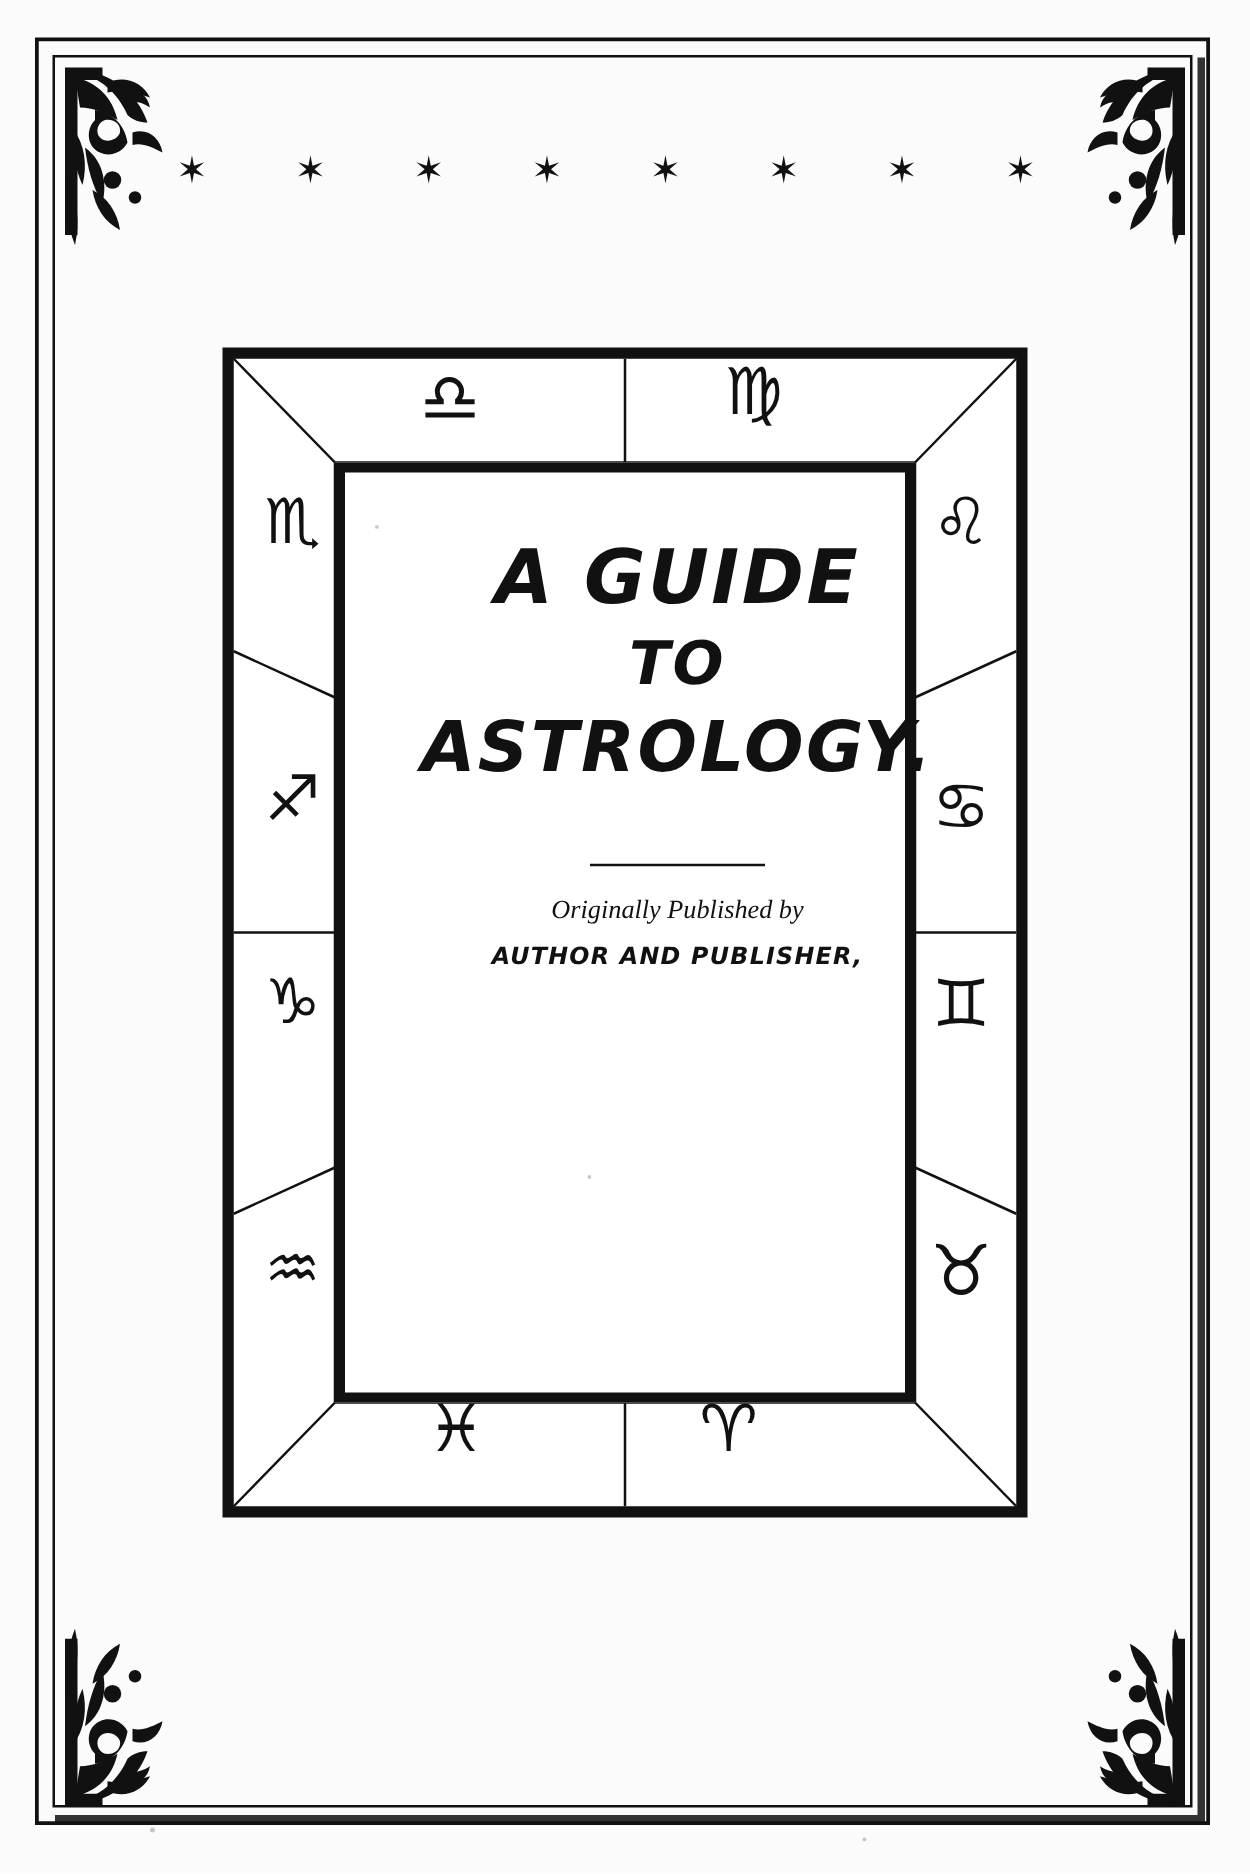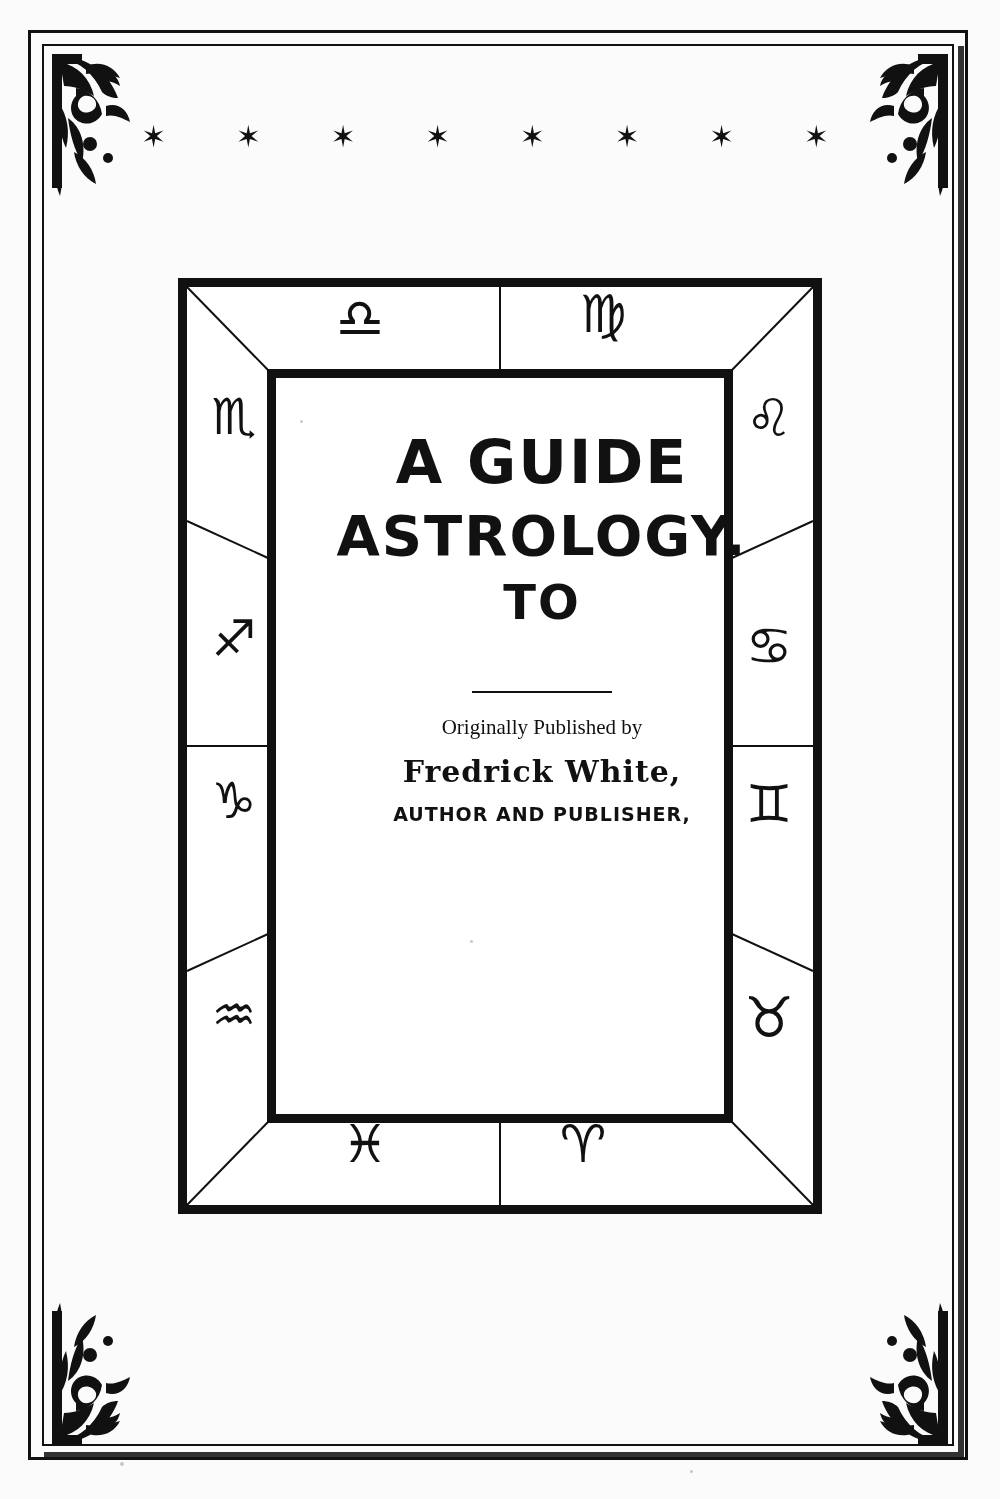--- a/index.html
+++ b/index.html
@@ -112,20 +112,21 @@
   
   .title-block {
     position: absolute;
     left: 268px;
     top: 370px;
     width: 548px;
     height: 752px;
     box-sizing: border-box;
     padding: 52px 24px 0 24px;
     text-align: center;
+    font-style: italic;
   }
   .t-line {
     font-family: "DejaVu Sans", sans-serif;
     font-weight: bold;
     color: #111;
     letter-spacing: 2px;
     line-height: 1.02;
   }
   .t1 { font-size: 60px; margin-top: 10px; }
   .t2 { font-size: 48px; margin-top: 14px; }
@@ -327,27 +328,26 @@
     <span class="glyph">♑</span>
   </div>
   <div class="sign" style="left:186px;top:990px;width:96px;font-size:50px;">
     <span class="glyph">♒</span>
   </div>
 
   <div class="zodiac-inner"></div>
 
   <div class="title-block">
     <div class="t-line t1">A GUIDE</div>
+    <div class="t-line t2">TO</div>
     <div class="t-line t3">ASTROLOGY.</div>
-    <div class="t-line t2">TO</div>
 
     <div class="divider"></div>
 
     <div class="pub-line">Originally Published by</div>
-    <div class="author">Fredrick White,</div>
     <div class="role">AUTHOR AND PUBLISHER,</div>
 
   </div>
 
   <div class="speck" style="left:120px;top:1462px;width:4px;height:4px;"></div>
   <div class="speck" style="left:690px;top:1470px;width:3px;height:3px;"></div>
   <div class="speck" style="left:300px;top:420px;width:3px;height:3px;"></div>
   <div class="speck" style="left:470px;top:940px;width:3px;height:3px;"></div>
 </div>
 

